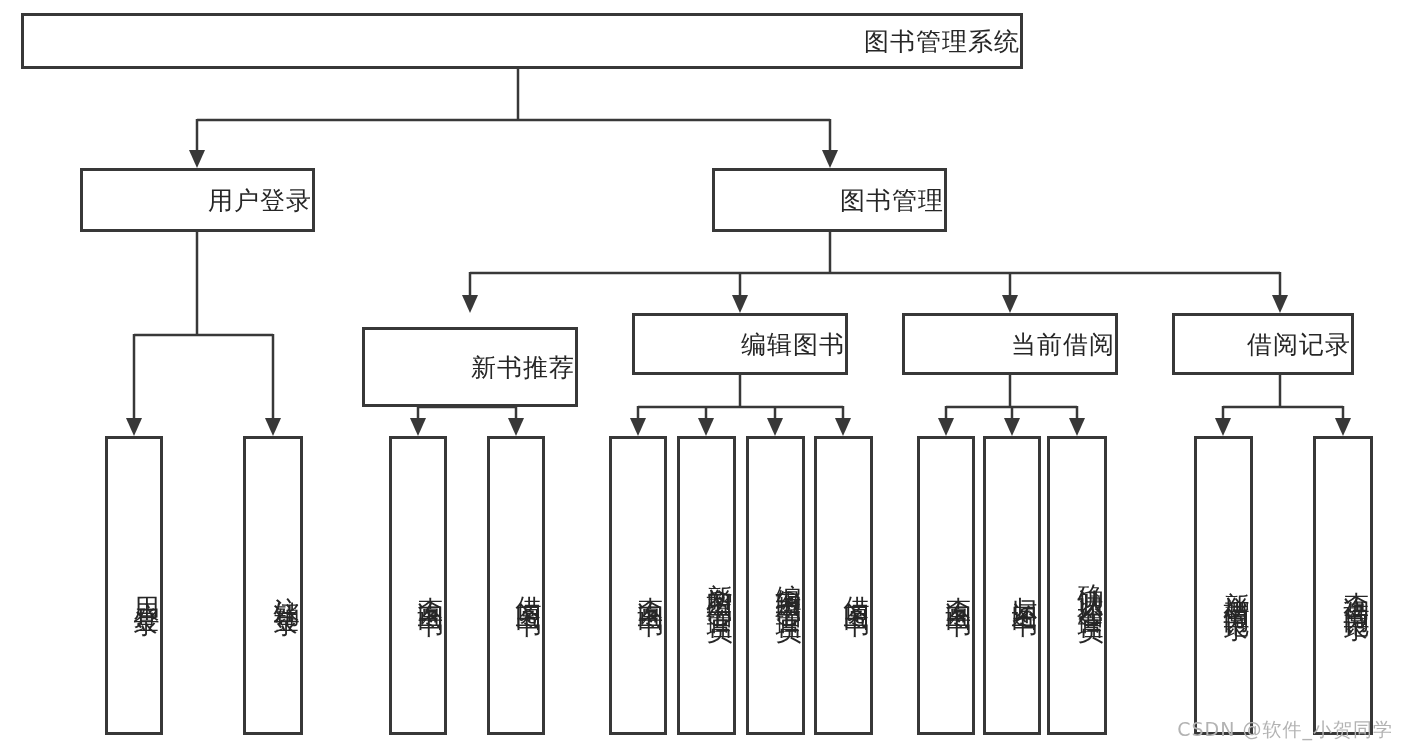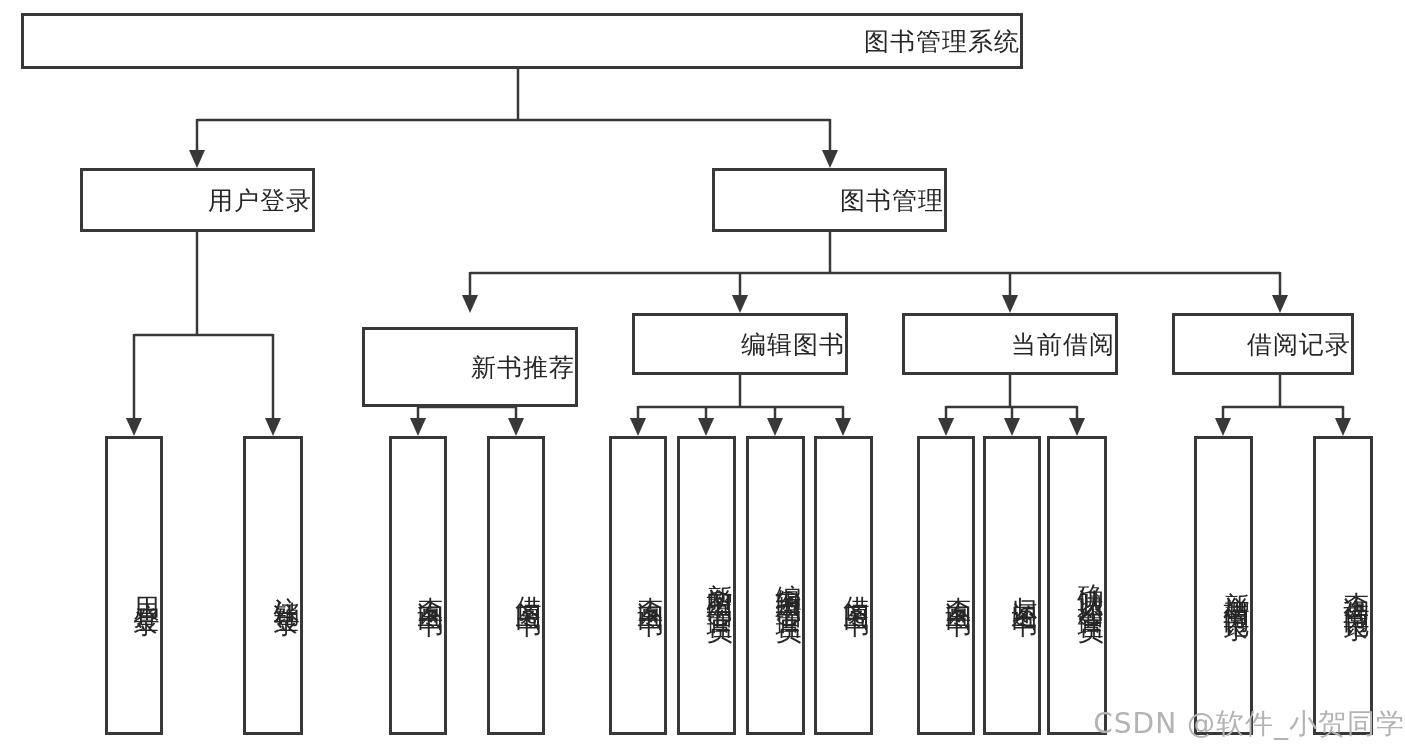--- a/index.html
+++ b/index.html
@@ -35,23 +35,23 @@
   }
   .node.v .label{
     writing-mode:vertical-rl;
     text-orientation:mixed;
     font-size:26px;
     letter-spacing:5px;
     line-height:1;
   }
   #watermark{
     position:absolute;
-    right:0;
+    right:12px;
     bottom:4px;
-    font-size:28px;
+    font-size:19px;
     letter-spacing:1px;
     color:var(--wm);
     white-space:nowrap;
     z-index:5;
   }
 </style>
 </head>
 <body>
 
 <div id="stage">

